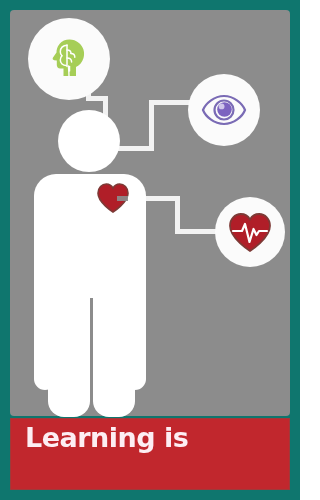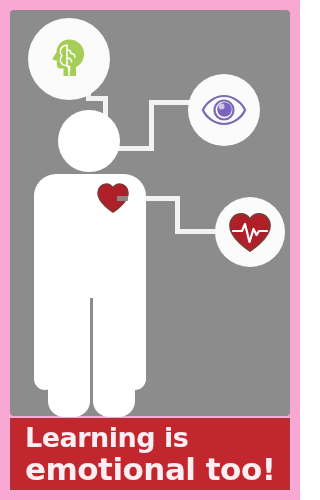--- a/index.html
+++ b/index.html
@@ -1,21 +1,21 @@
 <!DOCTYPE html>
 <html><head>
 <meta charset="utf-8">
 <style>
   html,body{margin:0;padding:0;background:#ffffff;}
   body{width:300px;height:500px;overflow:hidden;font-family:"DejaVu Sans",sans-serif;}
 
   .poster{
     position:relative;
     width:300px;height:500px;
-    background:#f9a8d4;
+    background:#0f766e;
     overflow:hidden;
   }
 
   
   .grey-panel{
     position:absolute;
     left:10px; top:10px;
     width:280px; height:406px;
     background:#8c8c8c;
     border-radius:4px;
@@ -186,16 +186,15 @@
 
   <div class="bubble bubble-ecg">
     <svg width="44" height="41" viewBox="0 0 44 41">
       <path d="M22 39 C22 39 2 26.5 2 13.8 C2 6.8 7 2 12.8 2 C16.8 2 20.3 4.3 22 7.4 C23.7 4.3 27.2 2 31.2 2 C37 2 42 6.8 42 13.8 C42 26.5 22 39 22 39 Z" fill="#b01e28" stroke="#7d3a36" stroke-width="1.8"></path>
       <path d="M5 19 L14 19 L17 12 L21.5 30 L25.5 17 L28.5 23 L31 19 L39 19" fill="none" stroke="#ffffff" stroke-width="2.2" stroke-linejoin="round" stroke-linecap="round"></path>
     </svg>
   </div>
 
   <div class="banner">
     <div class="banner-line banner-line-1">Learning is</div>
-    <div class="banner-line banner-line-2">emotional too!</div>
   </div>
 
 </div>
 
 </body></html>

